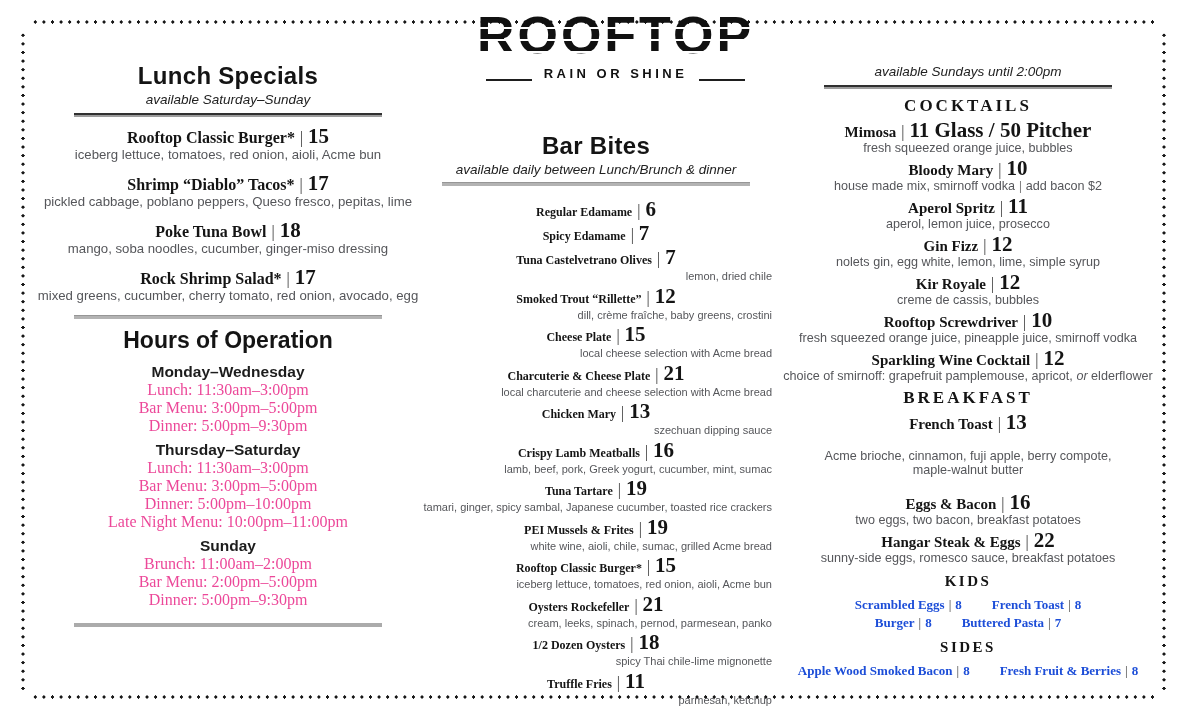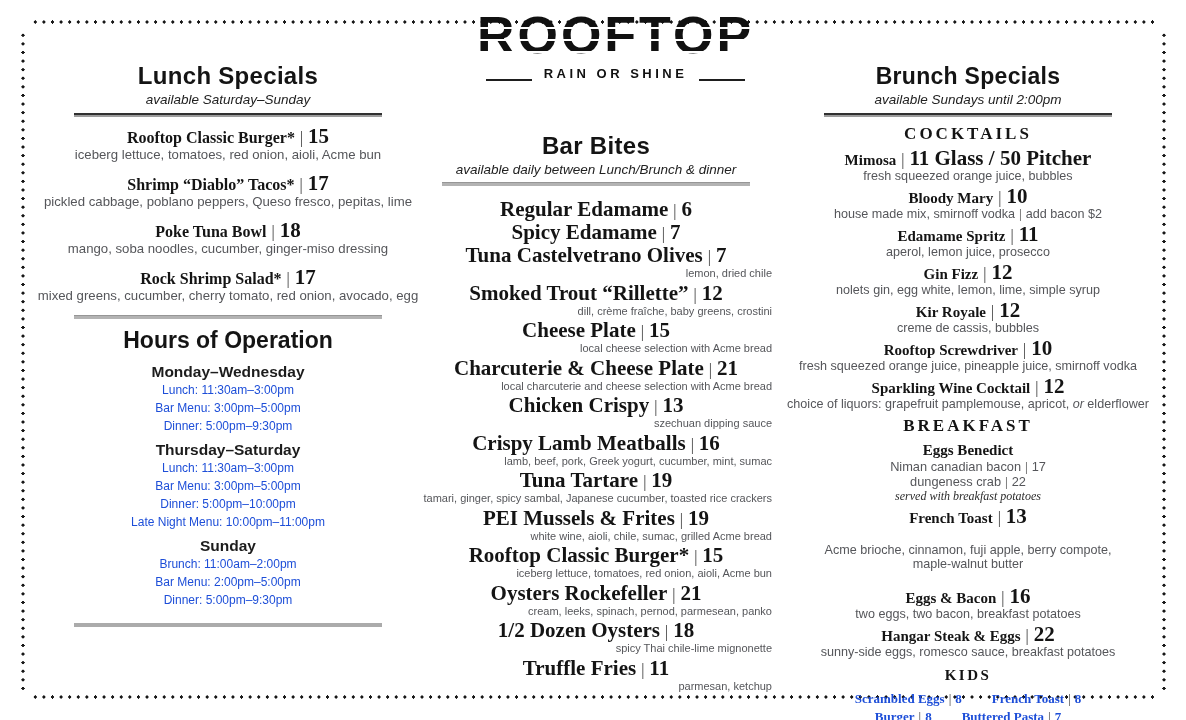--- a/index.html
+++ b/index.html
@@ -66,42 +66,42 @@
 
   
   .mi { margin-bottom:11px; }
   .mn { font-family:"Liberation Serif", serif; font-weight:bold; font-size:16px; color:#141414; }
   .sp { font-weight:normal; font-family:"Liberation Serif", serif; color:#3a3a3a; padding:0 5px; }
   .mp { font-family:"Liberation Serif", serif; font-weight:bold; font-size:21px; color:#141414; }
   .ml { line-height:19px; }
   .md { font-size:13.2px; color:#55565a; line-height:16px; }
 
   .col-center .mi { margin-bottom:3px; }
-  .col-center .mn { font-size:21px; }
+  .col-center .mn { font-size:12px; }
   .col-center .ml { line-height:18px; }
   .col-center .md { font-size:11px; line-height:14.5px;text-align:right; }
 
   .col-brunch .mi { margin-bottom:4px; }
   .col-brunch .mn { font-size:15px; }
   .col-brunch .ml { line-height:18px; }
   .col-brunch .md { font-size:12.6px; line-height:14px; }
 
   .sub {
     font-family:"Liberation Serif", serif; font-weight:bold; font-size:17px;
     letter-spacing:3px; color:#141414; margin:4px 0 5px; line-height:21px;
   }
   .sub.small { font-size:15px; letter-spacing:2.5px; margin:6px 0 3px; }
 
   .inote { font-family:"Liberation Serif", serif; font-style:italic; font-size:12px; color:#2c2c2c; line-height:14px; }
   .iopt  { font-size:12.8px; color:#55565a; line-height:15px; }
 
   
   .hours-title { font-size:23px; font-weight:bold; color:#141414; margin-bottom:8px; line-height:27px; }
   .hg-days { font-size:15.5px; font-weight:bold; color:#1c1c1c; line-height:19px; }
-  .hg-line { font-size:12px; color:#1d4ed8; line-height:18px; }
+  .hg-line { font-size:16px; color:#ec4899; line-height:18px;font-family:Liberation Serif, serif; }
   .hours-group { margin-bottom:5px;text-align:center; }
 
   
   .krow { display:flex; justify-content:center; gap:30px; line-height:17px; }
   .kname, .kprice { font-family:"Liberation Serif", serif; font-weight:bold; font-size:13px; color:#1d4ed8; }
   .ksep { font-family:"Liberation Serif", serif; font-size:13px; color:#3a3a3a; padding:0 4px; }
 </style>
 </head>
 <body>
 
@@ -194,21 +194,21 @@
   </div>
   <div class="mi">
     <div class="ml"><span class="mn">Cheese Plate</span><span class="sp">|</span><span class="mp">15</span></div>
     <div class="md">local cheese selection with Acme bread</div>
   </div>
   <div class="mi">
     <div class="ml"><span class="mn">Charcuterie &amp; Cheese Plate</span><span class="sp">|</span><span class="mp">21</span></div>
     <div class="md">local charcuterie and cheese selection with Acme bread</div>
   </div>
   <div class="mi">
-    <div class="ml"><span class="mn">Chicken Crispy</span><span class="sp">|</span><span class="mp">13</span></div>
+    <div class="ml"><span class="mn">Chicken Mary</span><span class="sp">|</span><span class="mp">13</span></div>
     <div class="md">szechuan dipping sauce</div>
   </div>
   <div class="mi">
     <div class="ml"><span class="mn">Crispy Lamb Meatballs</span><span class="sp">|</span><span class="mp">16</span></div>
     <div class="md">lamb, beef, pork, Greek yogurt, cucumber, mint, sumac</div>
   </div>
   <div class="mi">
     <div class="ml"><span class="mn">Tuna Tartare</span><span class="sp">|</span><span class="mp">19</span></div>
     <div class="md">tamari, ginger, spicy sambal, Japanese cucumber, toasted rice crackers</div>
   </div>
@@ -228,63 +228,56 @@
     <div class="ml"><span class="mn">1/2 Dozen Oysters</span><span class="sp">|</span><span class="mp">18</span></div>
     <div class="md">spicy Thai chile-lime mignonette</div>
   </div>
   <div class="mi">
     <div class="ml"><span class="mn">Truffle Fries</span><span class="sp">|</span><span class="mp">11</span></div>
     <div class="md">parmesan, ketchup</div>
   </div>
 </div>
 
 <div class="col col-brunch">
-  <div class="sec-title small">Brunch Specials</div>
   <div class="avail">available Sundays until 2:00pm</div>
   <div class="div-double"></div>
 
   <div class="sub">COCKTAILS</div>
 
   <div class="mi">
     <div class="ml"><span class="mn">Mimosa</span><span class="sp">|</span><span class="mp">11 Glass / 50 Pitcher</span></div>
     <div class="md">fresh squeezed orange juice, bubbles</div>
   </div>
   <div class="mi">
     <div class="ml"><span class="mn">Bloody Mary</span><span class="sp">|</span><span class="mp">10</span></div>
     <div class="md"><span>house made mix, smirnoff vodka</span><span class="ksep">|</span><span>add bacon $2</span></div>
   </div>
   <div class="mi">
-    <div class="ml"><span class="mn">Edamame Spritz</span><span class="sp">|</span><span class="mp">11</span></div>
+    <div class="ml"><span class="mn">Aperol Spritz</span><span class="sp">|</span><span class="mp">11</span></div>
     <div class="md">aperol, lemon juice, prosecco</div>
   </div>
   <div class="mi">
     <div class="ml"><span class="mn">Gin Fizz</span><span class="sp">|</span><span class="mp">12</span></div>
     <div class="md">nolets gin, egg white, lemon, lime, simple syrup</div>
   </div>
   <div class="mi">
     <div class="ml"><span class="mn">Kir Royale</span><span class="sp">|</span><span class="mp">12</span></div>
     <div class="md">creme de cassis, bubbles</div>
   </div>
   <div class="mi">
     <div class="ml"><span class="mn">Rooftop Screwdriver</span><span class="sp">|</span><span class="mp">10</span></div>
     <div class="md">fresh squeezed orange juice, pineapple juice, smirnoff vodka</div>
   </div>
   <div class="mi">
     <div class="ml"><span class="mn">Sparkling Wine Cocktail</span><span class="sp">|</span><span class="mp">12</span></div>
-    <div class="md"><span>choice of liquors: grapefruit pamplemouse, apricot, </span><i>or</i><span> elderflower</span></div>
+    <div class="md"><span>choice of smirnoff: grapefruit pamplemouse, apricot, </span><i>or</i><span> elderflower</span></div>
   </div>
 
   <div class="sub">BREAKFAST</div>
 
-  <div class="mi">
-    <div class="ml"><span class="mn">Eggs Benedict</span></div>
-    <div class="iopt"><span>Niman canadian bacon</span><span class="ksep">|</span><span>17</span></div>
-    <div class="iopt"><span>dungeness crab</span><span class="ksep">|</span><span>22</span></div>
-    <div class="inote">served with breakfast potatoes</div>
-  </div>
   <div class="mi">
     <div class="ml"><span class="mn">French Toast</span><span class="sp">|</span><span class="mp">13</span></div>
     <div class="md" style="max-width:320px;margin:16px auto;">Acme brioche, cinnamon, fuji apple, berry compote, maple-walnut butter</div>
   </div>
   <div class="mi">
     <div class="ml"><span class="mn">Eggs &amp; Bacon</span><span class="sp">|</span><span class="mp">16</span></div>
     <div class="md">two eggs, two bacon, breakfast potatoes</div>
   </div>
   <div class="mi">
     <div class="ml"><span class="mn">Hangar Steak &amp; Eggs</span><span class="sp">|</span><span class="mp">22</span></div>

